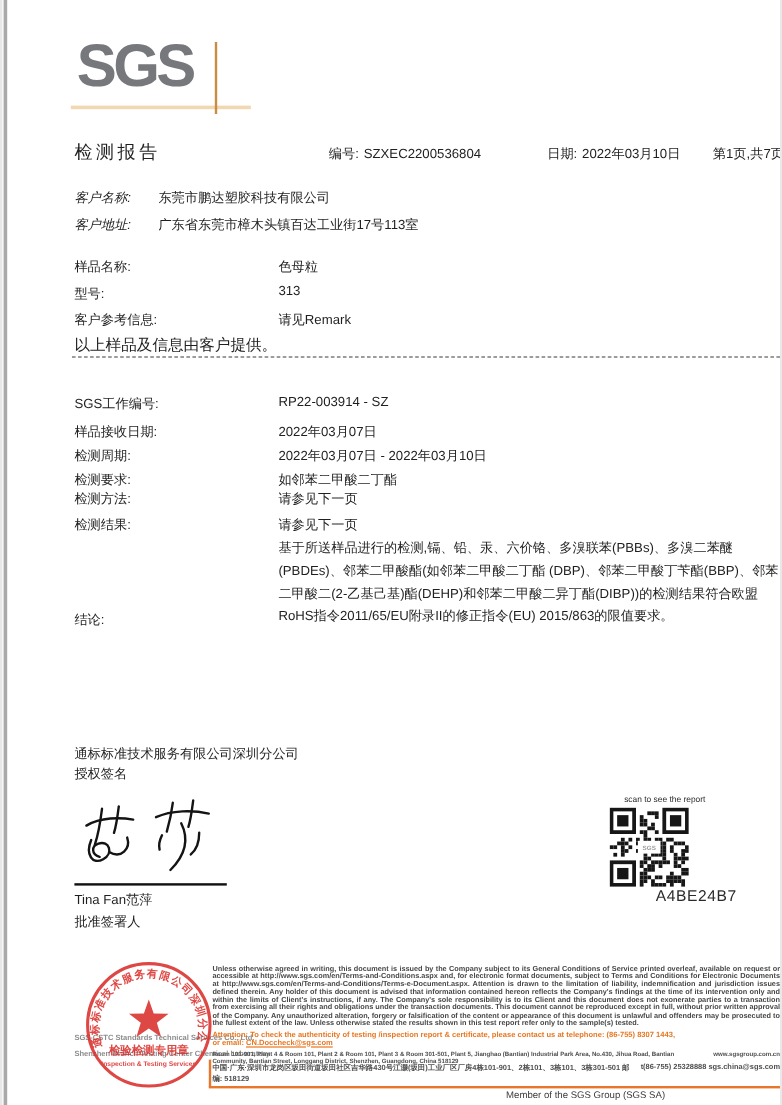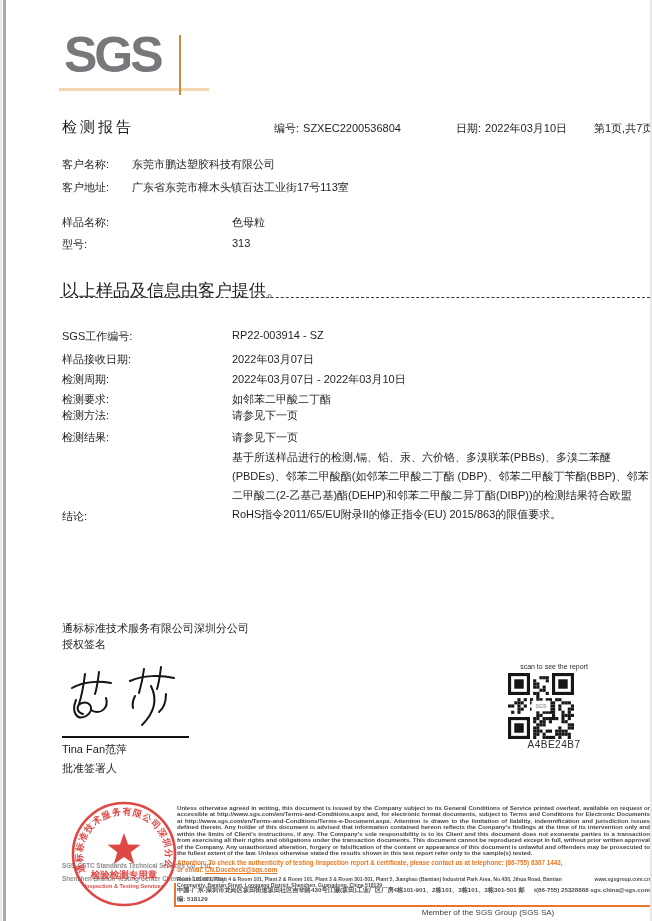--- a/index.html
+++ b/index.html
@@ -14,37 +14,37 @@
   .logo{left:62px;top:30px;font-size:50px;font-weight:bold;color:#77787b;
         letter-spacing:-3px;font-family:"Liberation Sans",sans-serif;line-height:1;}
   .logo-underline{left:57px;top:88px;width:150px;height:3px;background:#f2d8b1;}
   .logo-vline{left:177px;top:35px;width:2px;height:60px;background:#c98c42;}
   .title{left:60px;top:118px;font-size:15px;font-weight:normal;letter-spacing:3px;}
   .hmeta{top:121px;font-size:11px;white-space:nowrap;margin-left:40px;}
   .hmeta .hk{margin-right:4px;}
   
   .kv{left:60px;font-size:11px;display:flex;white-space:nowrap;}
   .kv .k{width:170px;flex:0 0 170px;}
-  .kv.narrow .k{width:70px;flex:0 0 70px;}
+  .kv.narrow .k{width:70px;flex:0 0 70px;font-style:italic;}
   .kv .v{white-space:normal;}
-  .note{left:60px;font-size:17px;}
+  .note{left:60px;font-size:13px;}
   .dashline{left:58px;top:297px;width:590px;border-top:1.4px dashed #3a3a3a;}
   .concl{align-items:flex-end;}
   .concl .v{width:420px;line-height:19px;white-space:normal;}
   
   .sig-company{left:60px;top:621px;font-size:11px;}
   .sig-auth{left:60px;top:637px;font-size:11px;}
   .sig-svg{left:58px;top:662px;}
   .sig-line{left:60px;top:736px;width:127px;height:2px;background:#111;}
   .sig-name{left:60px;top:742px;font-size:11px;}
   .sig-role{left:60px;top:761px;font-size:11px;}
   
   .qr-caption{left:492px;top:663px;width:120px;text-align:center;font-size:7px;color:#2b2b2b;}
   .qr-box{left:506px;top:673px;}
-  .qr-code-text{left:492px;top:739px;width:120px;text-align:center;font-size:10px;color:#2b2b2b;letter-spacing:.5px;}
+  .qr-code-text{left:492px;top:739px;width:120px;text-align:right;font-size:13px;color:#2b2b2b;letter-spacing:.5px;}
   
   .legal{left:175px;top:805px;width:473px;font-size:6.1px;line-height:6.45px;
          color:#474747;font-weight:bold;text-align:justify;}
   .attention{left:175px;top:858.5px;width:473px;font-size:6.3px;line-height:7px;
              color:#e87722;font-weight:bold;}
   .attention .u{text-decoration:underline;}
   .addr-row{left:175px;width:473px;display:flex;justify-content:space-between;color:#4f4f4f;}
   .addr-en{top:876px;font-size:5.1px;font-weight:bold;}
   .addr-cn{top:886px;font-size:6.2px;font-weight:bold;}
   .addr-row .right{margin-left:6px;white-space:nowrap;}
@@ -84,20 +84,24 @@
     <span class="v">广东省东莞市樟木头镇百达工业街17号113室</span>
   </div>
 
   <div class="abs kv" style="top:215px">
     <span class="k">样品名称:</span>
     <span class="v">色母粒</span>
   </div>
   <div class="abs kv" style="top:237px">
     <span class="k">型号:</span>
     <span class="v">313</span>
+  </div>
+  <div class="abs kv" style="top:259px">
+    <span class="k">客户参考信息:</span>
+    <span class="v">请见Remark</span>
   </div>
   <div class="abs note" style="top:279px">以上样品及信息由客户提供。</div>
 
   <div class="abs dashline"></div>
 
   <div class="abs kv" style="top:329px">
     <span class="k">SGS工作编号:</span>
     <span class="v">RP22-003914 - SZ</span>
   </div>
   <div class="abs kv" style="top:352px">

